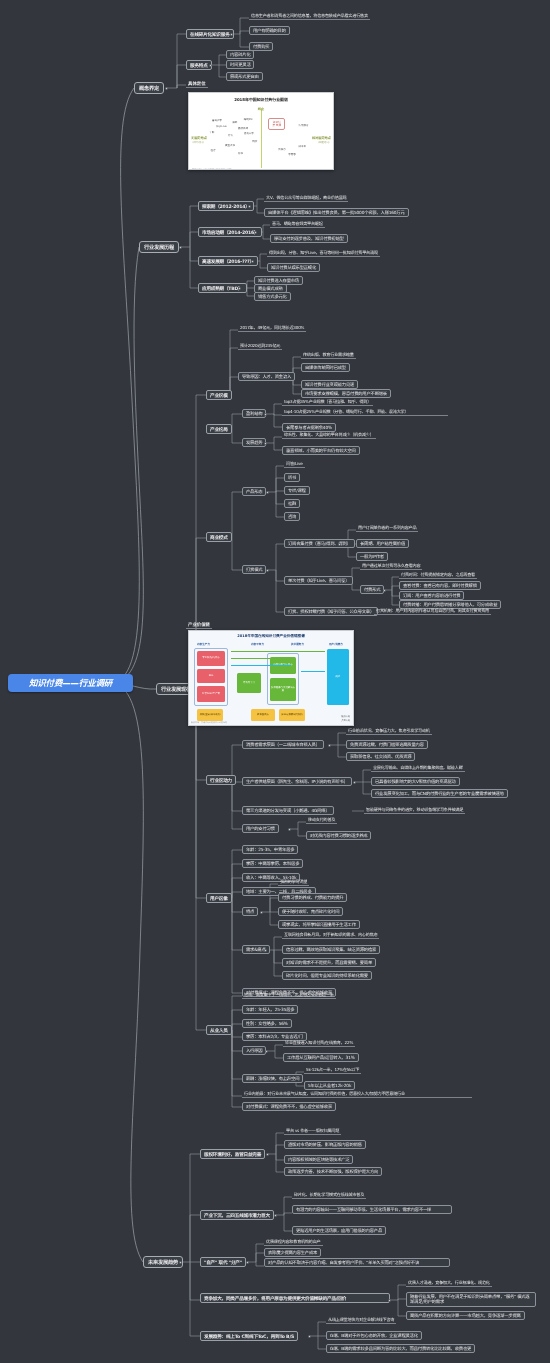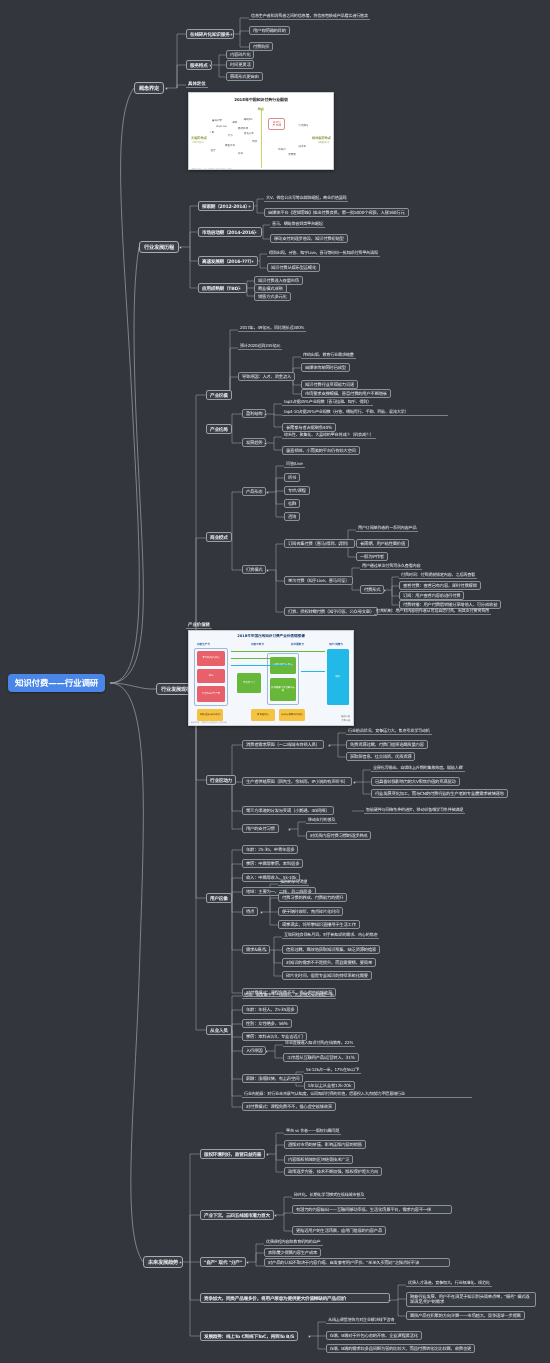--- a/index.html
+++ b/index.html
@@ -28,25 +28,26 @@
     color: #e8e9eb;
     line-height: 1.18;
     white-space: normal;
     letter-spacing: -0.2px;
   }
   
   .n-root {
     background: #4a86e8;
     color: #fff;
     border-radius: 4px;
-    padding: 4px 7px;
+    padding: 4px 21px;
     font-size: 8.5px;
     font-weight: bold;
     box-shadow: 0 1px 2px rgba(0,0,0,.4);
     white-space: nowrap;
+    font-style: italic;
   }
   
   .n-l1 {
     border: 1px solid #a9adb4;
     border-radius: 3px;
     background: #3b3f46;
     padding: 2px 4px;
     font-size: 5.2px;
     font-weight: bold;
     white-space: nowrap;

